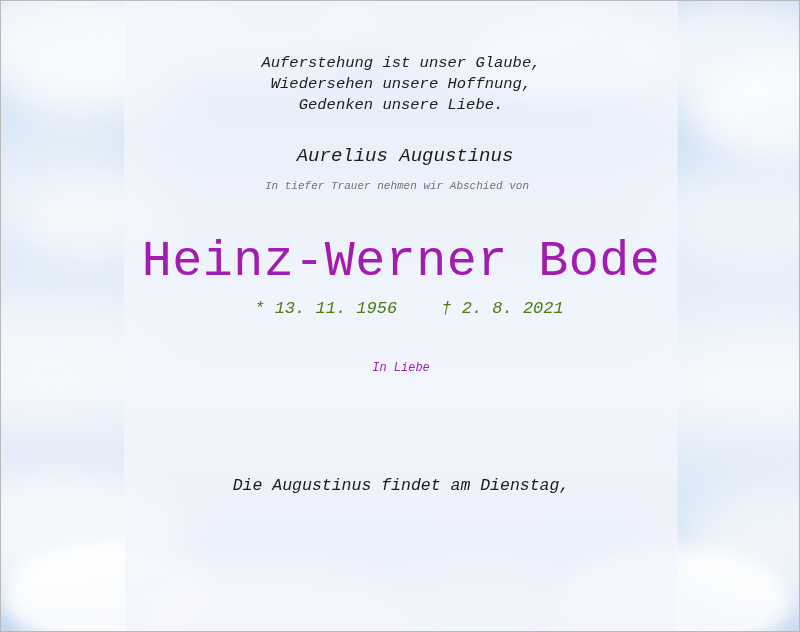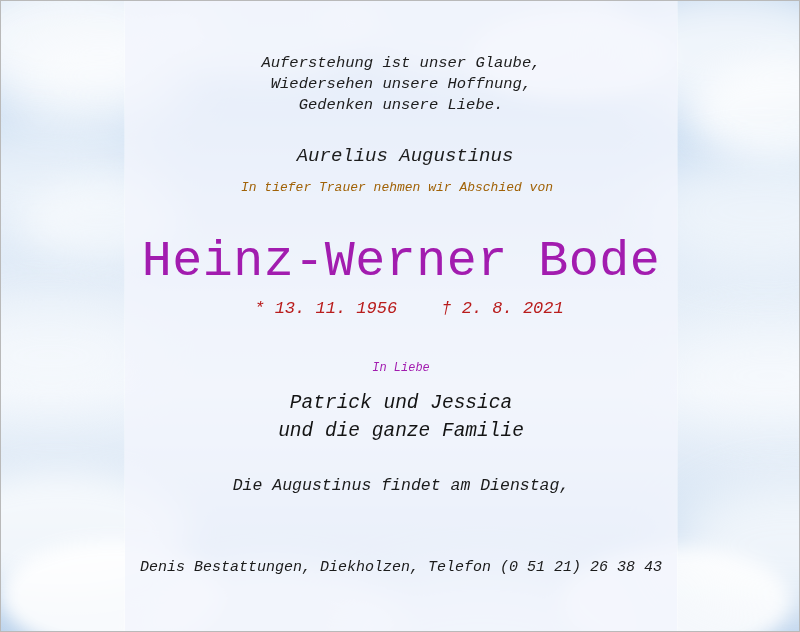--- a/index.html
+++ b/index.html
@@ -80,41 +80,41 @@
     font-size: 19px;
     color: #1d1d1d;
     margin-top: 28px;
   }
   .intro {
     position: absolute;
     left: 0;
     right: 8px;
     top: 179px;
     font-style: italic;
-    font-size: 13px;
-    color: #a16207;
+    font-size: 11px;
+    color: #737373;
   }
   .name {
     position: absolute;
     left: 0;
     right: 0;
     top: 232px;
     font-size: 50px;
     line-height: 58px;
     letter-spacing: 0.5px;
     color: #a21caf;
   }
   .dates {
     position: absolute;
     left: 16px;
     right: 0;
     top: 298px;
     font-size: 17px;
     font-style: italic;
-    color: #b91c1c;
+    color: #4d7c0f;
   }
   .dates .birth { margin-right: 34px; }
   .inlove {
     position: absolute;
     left: 0;
     right: 0;
     top: 360px;
     font-style: italic;
     font-size: 12px;
     color: #a21caf;
@@ -195,26 +195,21 @@
 
       <div class="name">Heinz-Werner Bode</div>
 
       <div class="dates">
         <span class="birth">* 13. 11. 1956</span>
         <span class="death">† 2. 8. 2021</span>
       </div>
 
       <div class="inlove">In Liebe</div>
 
-      <div class="family">
-        <span class="line">Patrick und Jessica</span>
-        <span class="line">und die ganze Familie</span>
-      </div>
 
       <div class="funeral">
         <span class="line">Die Augustinus findet am Dienstag,</span>
       </div>
 
-      <div class="undertaker">Denis Bestattungen, Diekholzen, Telefon (0 51 21) 26 38 43</div>
 
     </div>
   </div>
 </div>
 
 </body></html>

